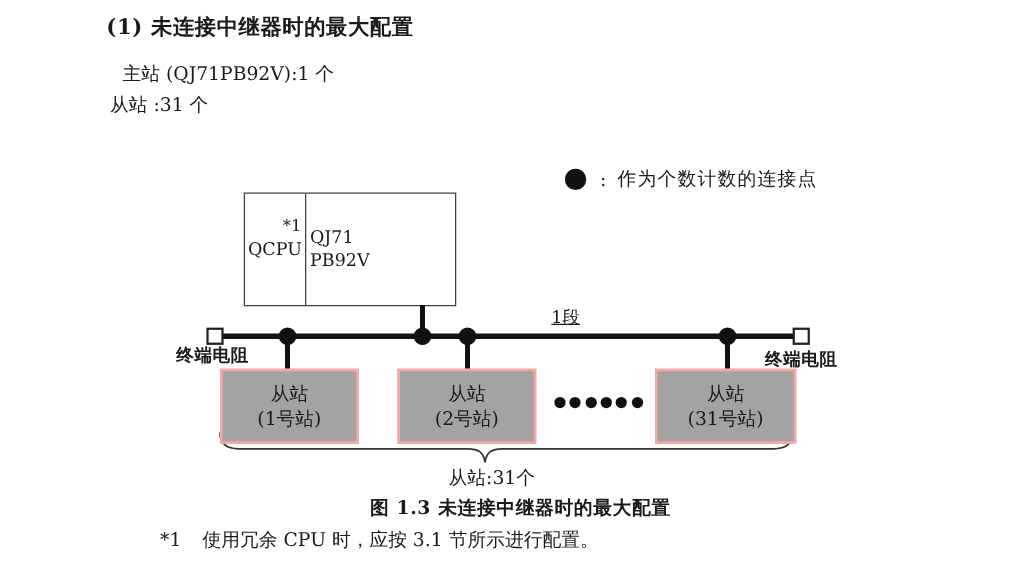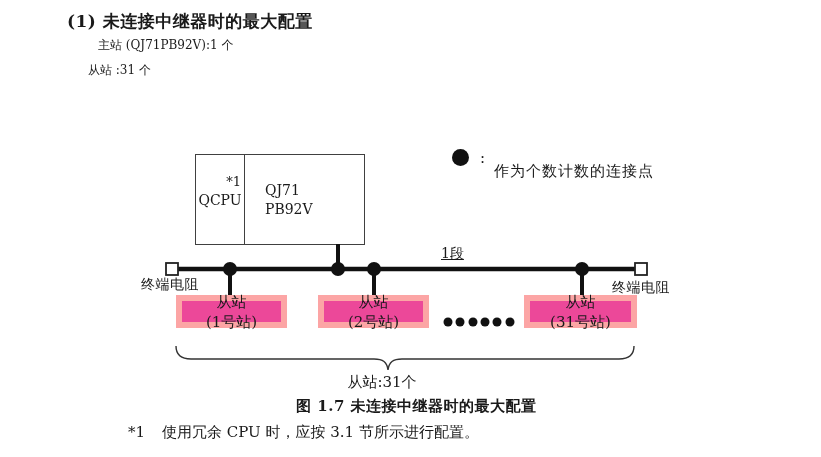--- a/index.html
+++ b/index.html
@@ -3,58 +3,58 @@
 <meta charset="utf-8">
 <style>
   html,body { margin:0; padding:0; background:#ffffff; }
   .screen {
     position:relative; width:821px; height:457px; background:#ffffff;
     font-family:"DejaVu Serif","Liberation Serif",serif; color:#1a1a1a;
     overflow:hidden;
   }
   .abs { position:absolute; }
 
-  .heading { left:67px; top:10px; font-size:17px; font-weight:bold; letter-spacing:0.5px; white-space:nowrap; }
-  .subline { font-size:12px; white-space:nowrap; }
+  .heading { left:85px; top:10px; font-size:17px; font-weight:bold; letter-spacing:0.5px; white-space:nowrap; }
+  .subline { font-size:15px; white-space:nowrap;margin-top:13px; }
   .sub-master { left:98px; top:37px; }
   .sub-slave  { left:88px; top:62px; }
 
   .legend { left:452px; top:134px; display:flex; align-items:center; font-size:15px; }
   .legend-dot { width:17px; height:17px; border-radius:50%; background:#111; flex:0 0 auto; }
   .legend-sep { margin:0 9px 0 11px; }
-  .legend-text { letter-spacing:1px; white-space:nowrap;margin-top:28px; }
+  .legend-text { letter-spacing:1px; white-space:nowrap; }
 
   .master-label { left:198px; top:130px; font-size:14px; letter-spacing:0.5px; white-space:nowrap; }
   .master-box {
     left:195px; top:154px; width:170px; height:91px;
     border:1px solid #404040; display:flex; box-sizing:border-box; background:#fff;
   }
   .cell { box-sizing:border-box; display:flex; align-items:center; justify-content:center; }
   .cell + .cell { border-left:1px solid #404040; }
   .cell-power { width:70px; font-size:15px; }
   .cell-cpu { width:48px; position:relative; font-size:14px; }
   .cell-cpu .cpu-label { margin-top:0; }
   .cpu-note { position:absolute; top:19px; right:3px; font-size:13px; }
-  .cell-pb { flex:1; flex-direction:column; align-items:flex-start; justify-content:center; padding-left:20px; font-size:14px; line-height:19px; }
+  .cell-pb { flex:1; flex-direction:column; align-items:flex-start; justify-content:center; padding-left:3px; font-size:14px; line-height:19px; }
 
   .slave-box {
-    position:absolute; width:111px; height:33px; border:6px solid #fca5a5;
+    position:absolute; width:111px; height:60px; border:2px solid #fca5a5;
     display:flex; flex-direction:column; align-items:center; justify-content:center;
-    font-size:15px; line-height:20px; box-sizing:border-box; background:#ec4899;
+    font-size:15px; line-height:20px; box-sizing:border-box; background:#a3a3a3;
   }
   .slave-1  { left:176px; top:295px; }
   .slave-2  { left:318px; top:295px; }
   .slave-31 { left:524px; top:295px; width:113px; }
 
-  .term-label { font-size:14px; letter-spacing:0.5px; white-space:nowrap; }
+  .term-label { font-size:14px; letter-spacing:0.5px; white-space:nowrap;font-weight:bold; }
   .term-left  { left:141px; top:276px; }
   .term-right { left:612px; top:279px; }
   .seg-label  { left:441px; top:245px; font-size:14px; white-space:nowrap;text-decoration:underline; }
 
-  .brace-label { left:336px; top:373px; width:92px; text-align:center; font-size:15px; white-space:nowrap; }
+  .brace-label { left:336px; top:373px; width:92px; text-align:right; font-size:15px; white-space:nowrap; }
   .caption { left:296px; top:397px; font-size:15px; font-weight:bold; letter-spacing:0.5px; white-space:nowrap; }
   .footnote { left:128px; top:423px; font-size:15px; display:flex; white-space:nowrap; }
   .footnote-marker { margin-right:17px; }
 
   svg.wires { position:absolute; left:0; top:0; pointer-events:none; }
 </style>
 </head>
 <body>
 
 <div class="screen">
@@ -114,19 +114,19 @@
   <div class="slave-box slave-2">
     <span>从站</span>
     <span>(2号站)</span>
   </div>
   <div class="slave-box slave-31">
     <span>从站</span>
     <span>(31号站)</span>
   </div>
 
   <div class="abs brace-label">从站:31个</div>
-  <div class="abs caption">图 1.7 未连接中继器时的最大配置</div>
+  <div class="abs caption">图 1.3 未连接中继器时的最大配置</div>
   <div class="abs footnote">
     <span class="footnote-marker">*1</span>
     <span>使用冗余 CPU 时，应按 3.1 节所示进行配置。</span>
   </div>
 
 </div>
 
 </body></html>

